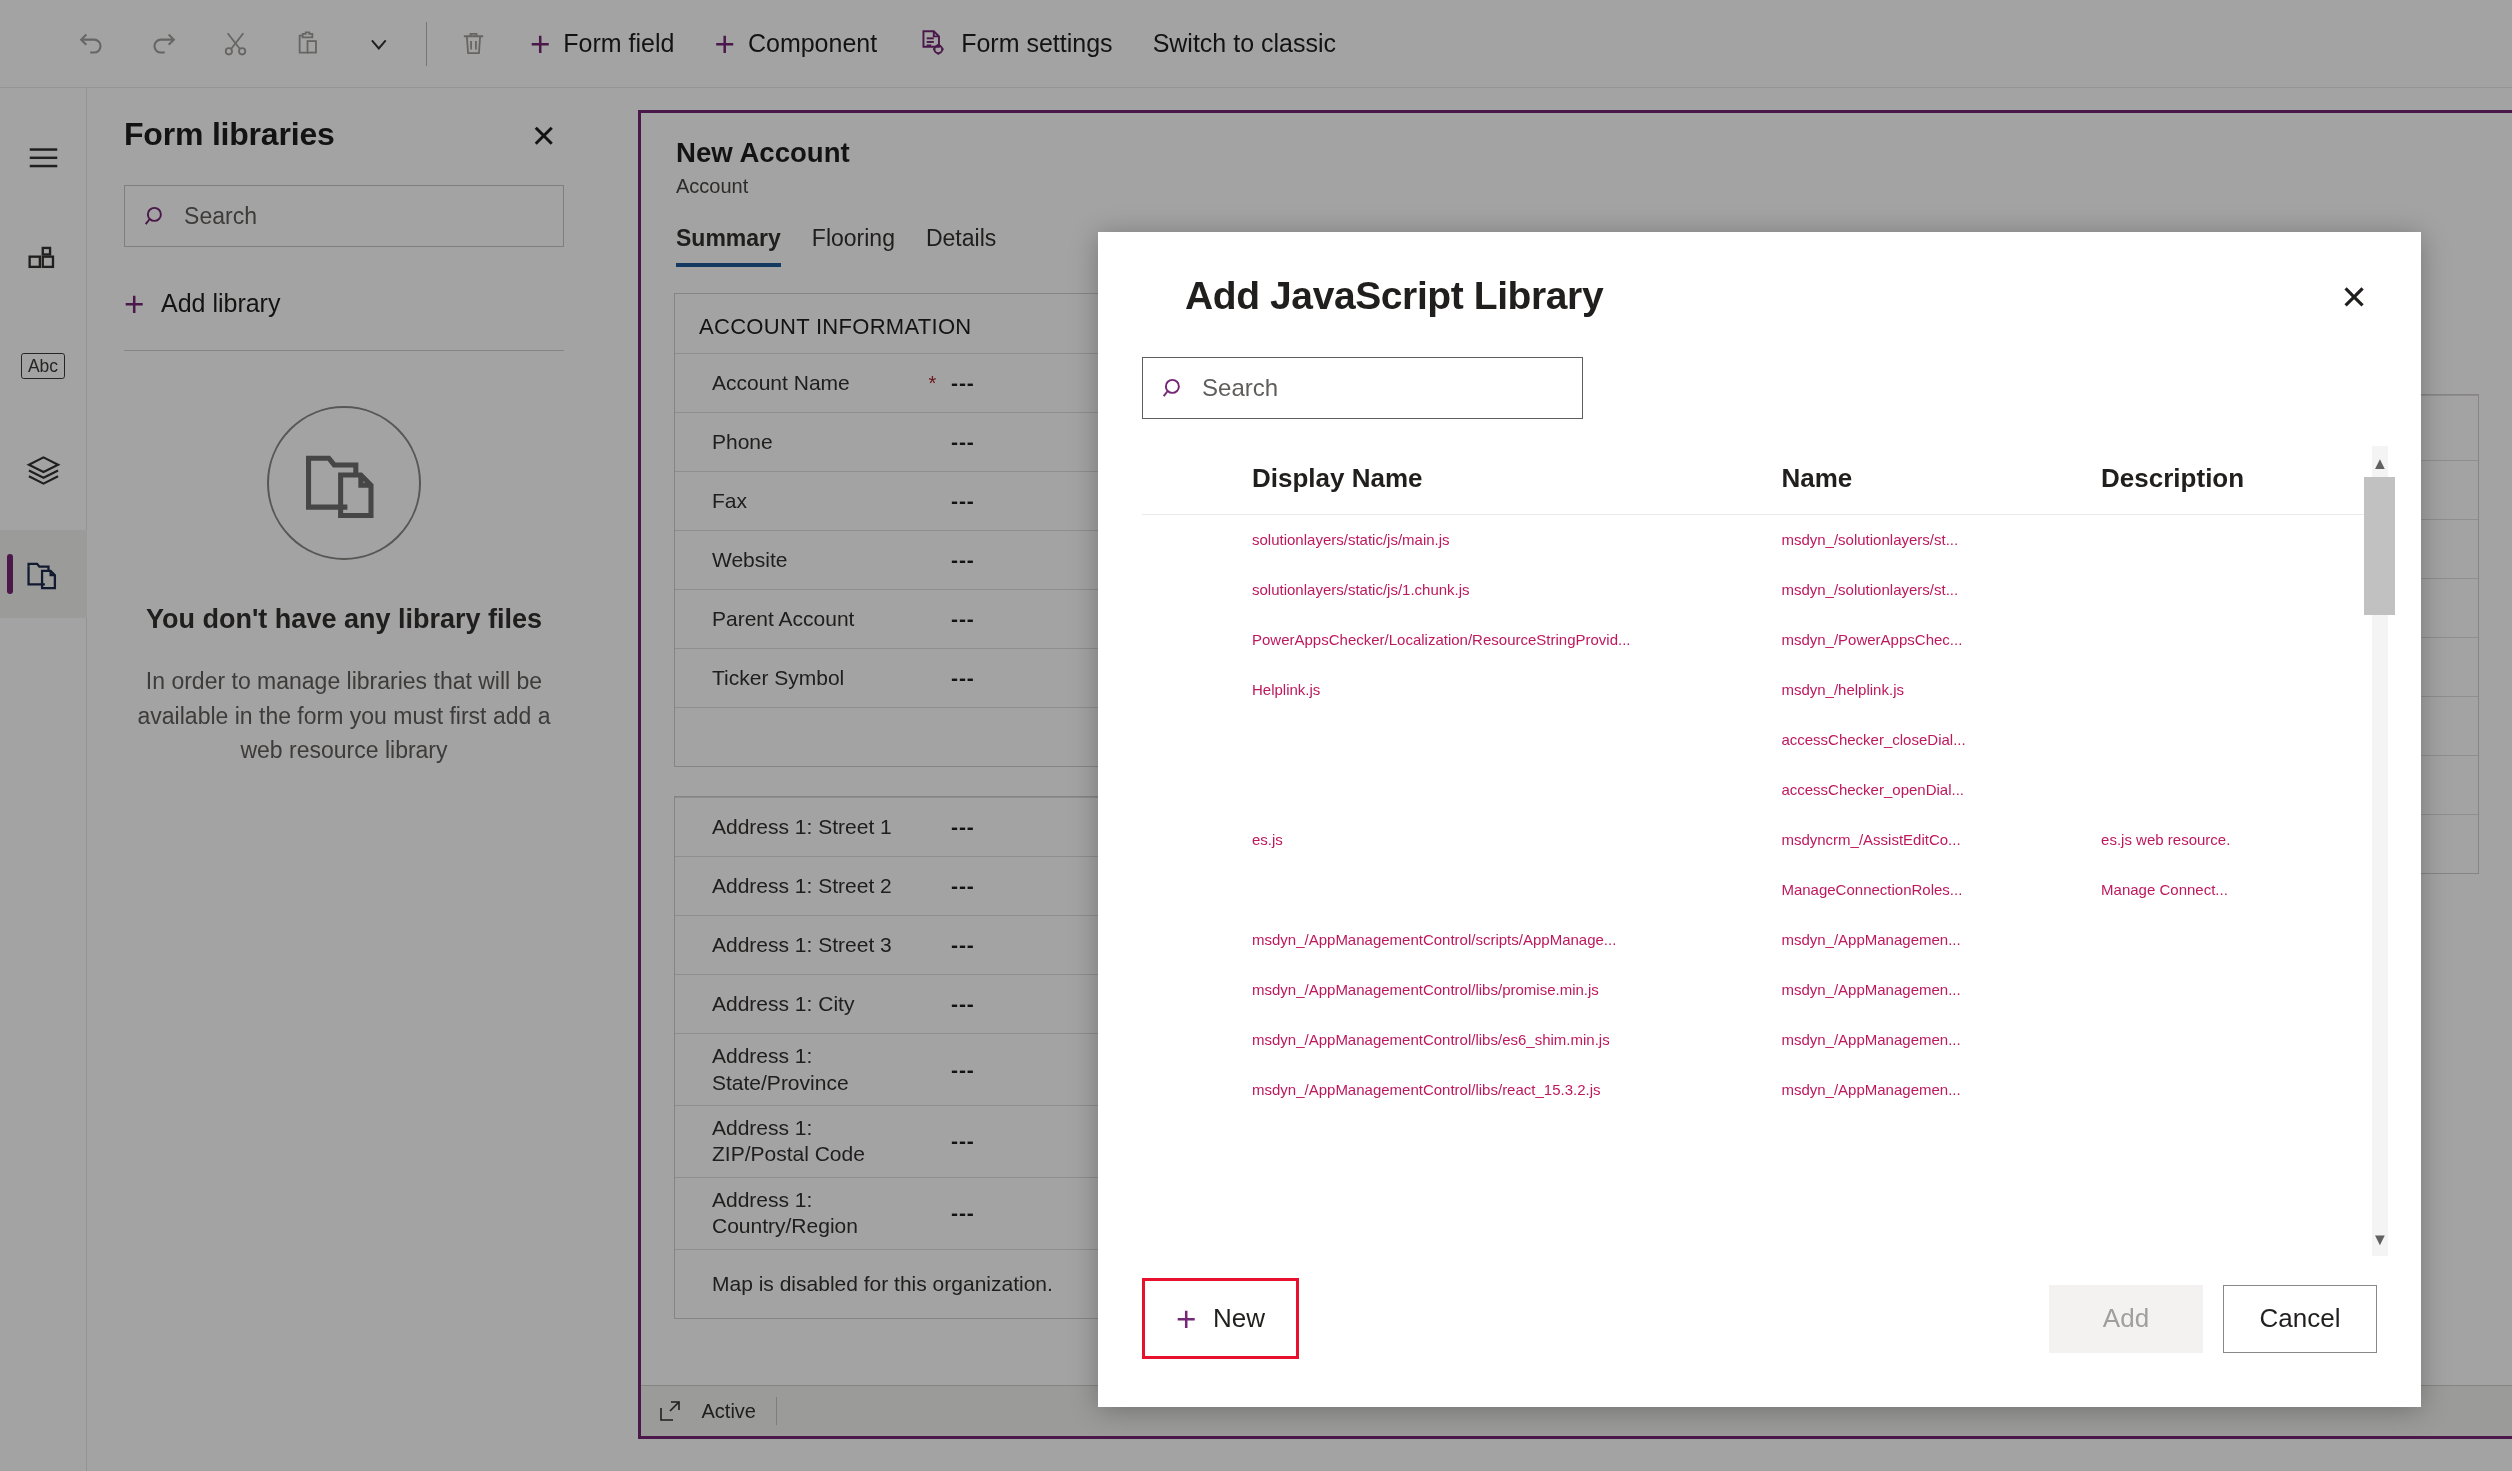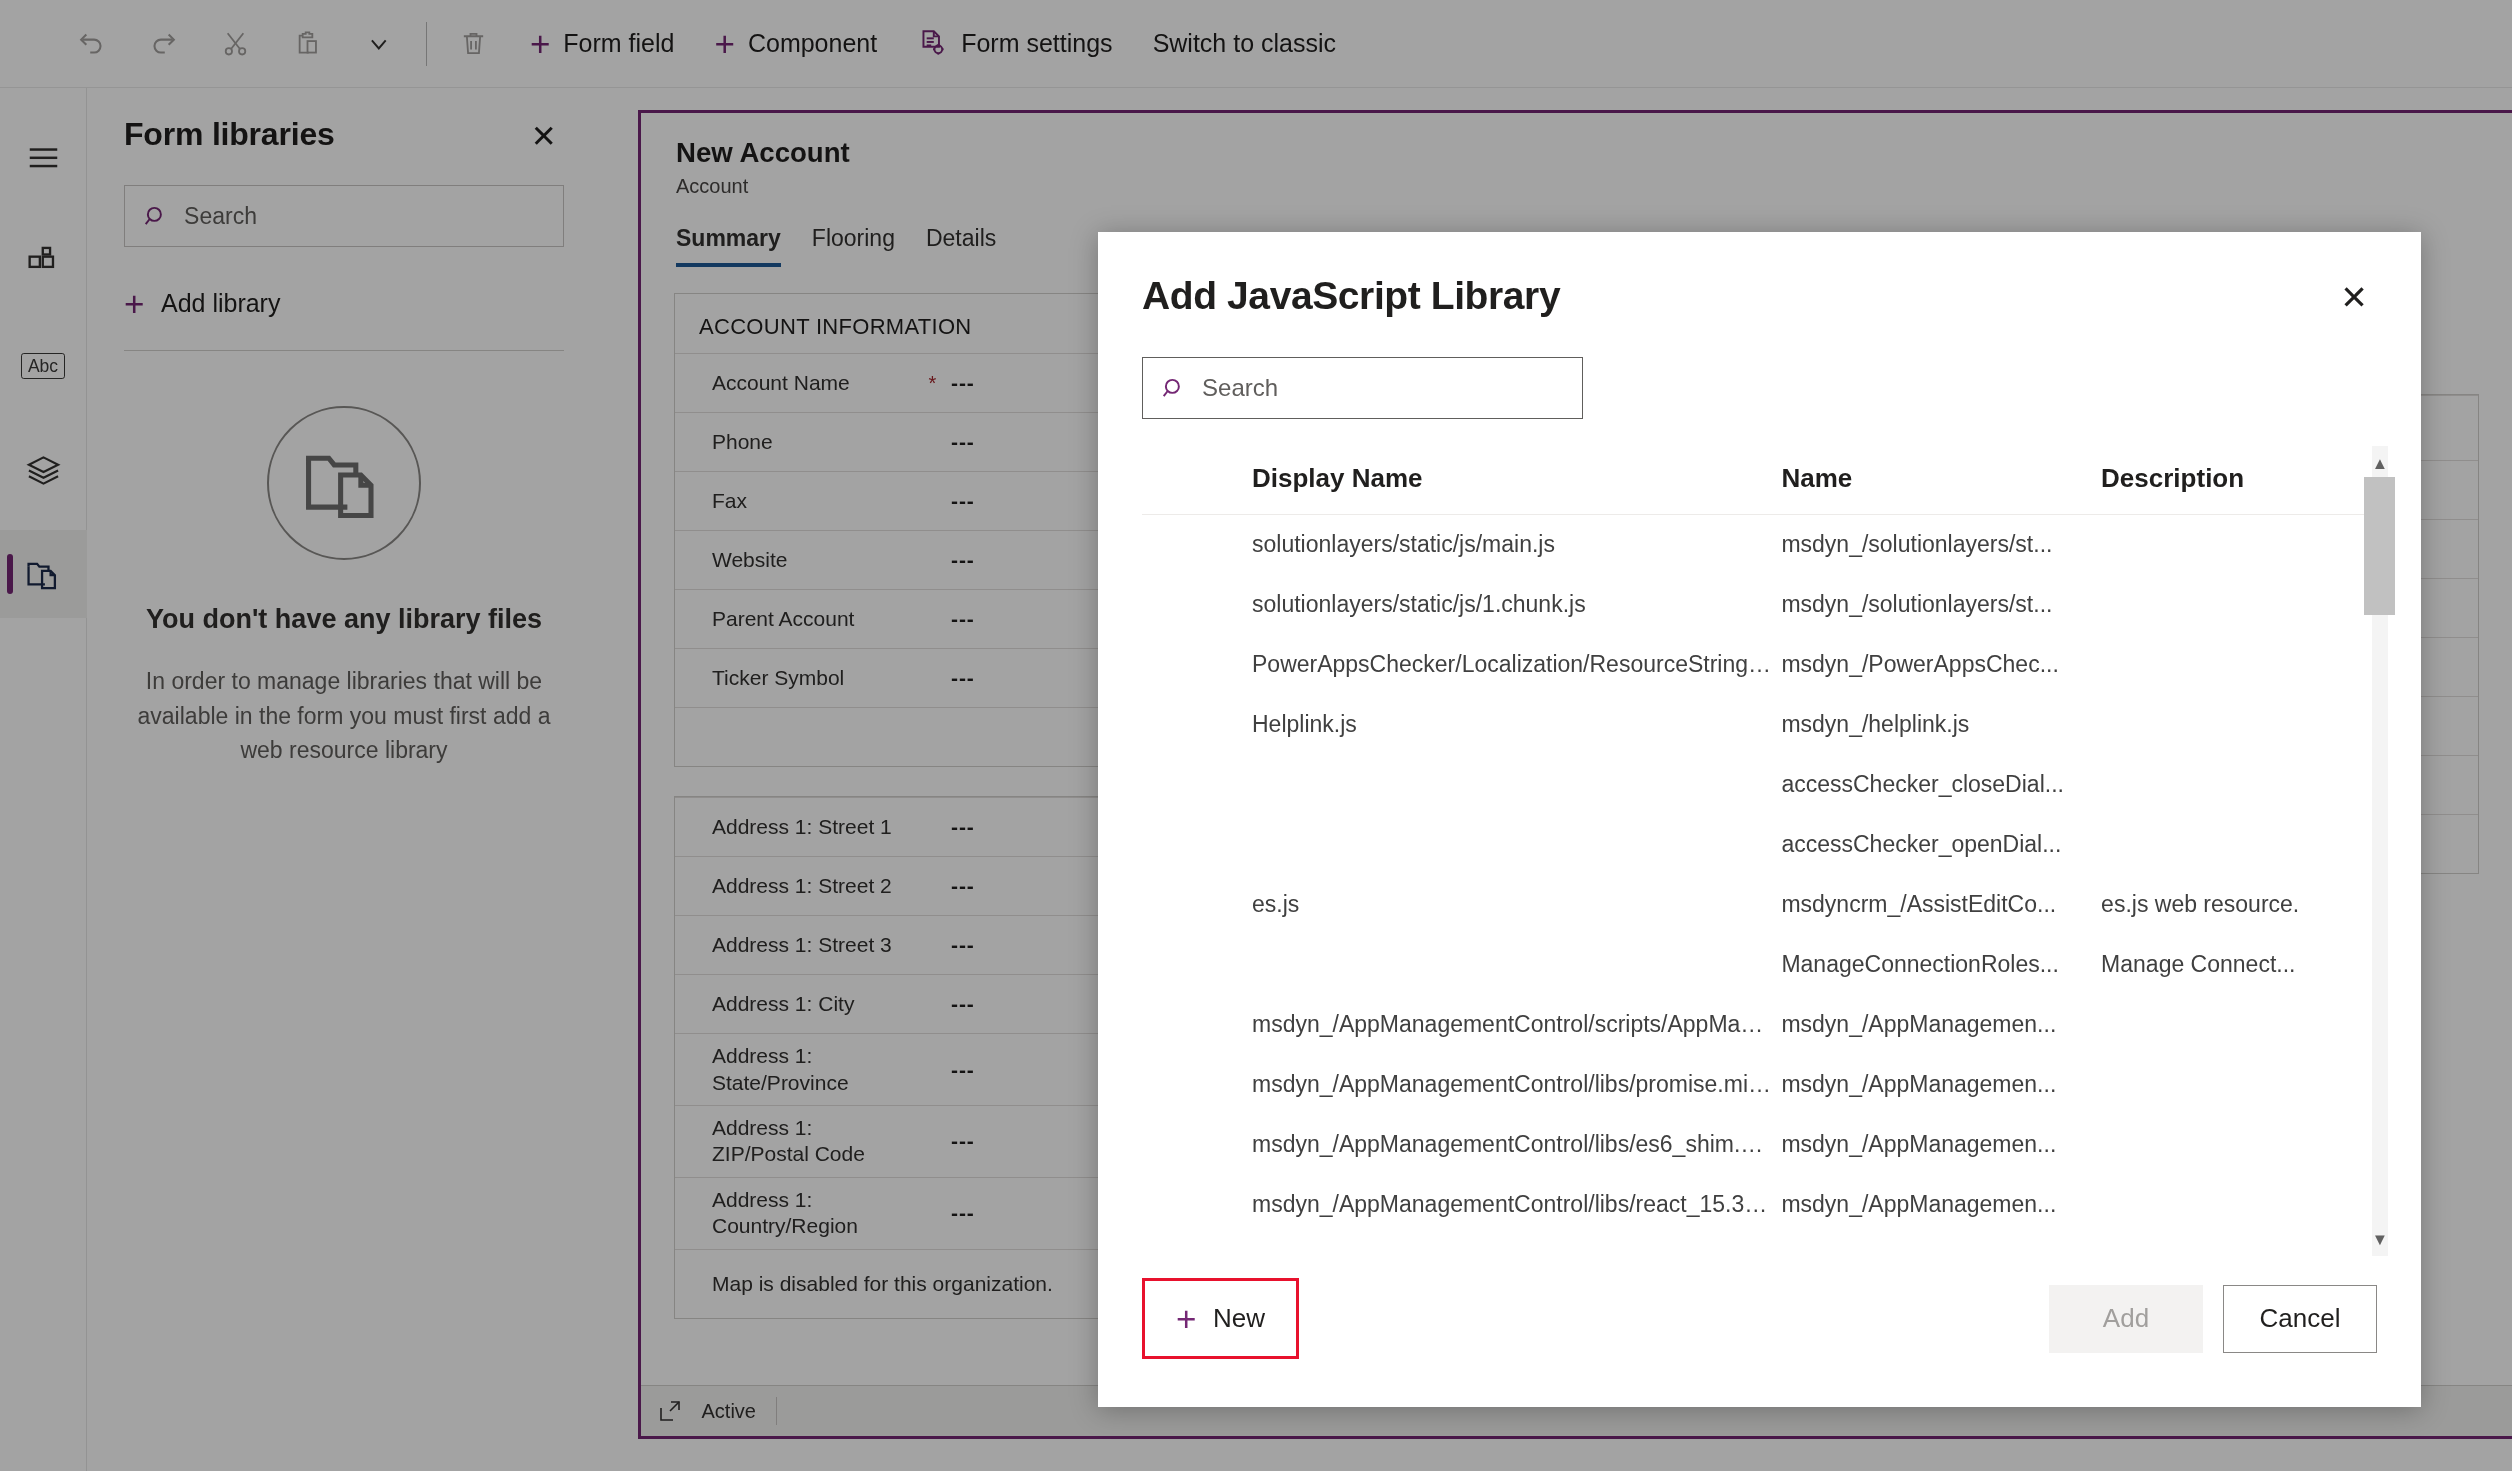--- a/index.html
+++ b/index.html
@@ -156,41 +156,41 @@
   .modal {
     position: absolute; left: 1098px; top: 232px; width: 1323px; height: 1175px;
     background: #ffffff; z-index: 100;
     box-shadow: 0 2.8px 26px rgba(0,0,0,0.28);
     display: flex; flex-direction: column;
   }
   .modal-head {
     display: flex; align-items: flex-start; justify-content: space-between;
     padding: 42px 44px 0 44px;
   }
-  .modal-title { font-size: 39px; font-weight: 600; color: #201f1e; letter-spacing: -0.4px; }
+  .modal-title { font-size: 39px; font-weight: 600; color: #201f1e; letter-spacing: -0.4px; margin-left: 43px; }
   .modal-close { font-size: 33px; color: #201f1e; line-height: 1; padding: 7.3px 9.2px; }
   .modal-search {
     margin: 35px 44px 0 44px; width: 441px; height: 62px;
     border: 0.9px solid #605e5c; background: #fff;
     display: flex; align-items: center; gap: 14.7px; padding: 0 18.4px;
   }
   .modal-search .ph { color: #605e5c; font-size: 24px; }
 
   .list-area {
     position: relative; margin: 27.6px 0 0 0; flex: 1 1 auto; min-height: 0;
     display: flex;
   }
   .list-inner { flex: 1 1 auto; min-width: 0; padding: 0 0 0 44px; }
   table.lib { width: 100%; border-collapse: collapse; table-layout: fixed; }
   table.lib th {
     text-align: left; font-size: 26px; font-weight: 600; color: #201f1e;
     padding: 16.5px 9.2px 20px 0; border-bottom: 0.9px solid #edebe9;
   }
   table.lib td {
-    font-size: 23px; color: #404040; padding: 16.5px 9.2px 16.5px 0;
+    font-size: 15px; color: #be185d; padding: 16.5px 9.2px 16.5px 0;
     white-space: nowrap; overflow: hidden; text-overflow: ellipsis;
   }
   table.lib tr td:first-child { padding-left: 110px; }
   .col-display { width: 52%; }
   .col-name { width: 26%; }
   .col-desc { width: 22%; }
 
   .vscroll {
     width: 31px; margin-right: 33px; background: #f4f4f4;
     position: relative; display: flex; flex-direction: column; align-items: center;

